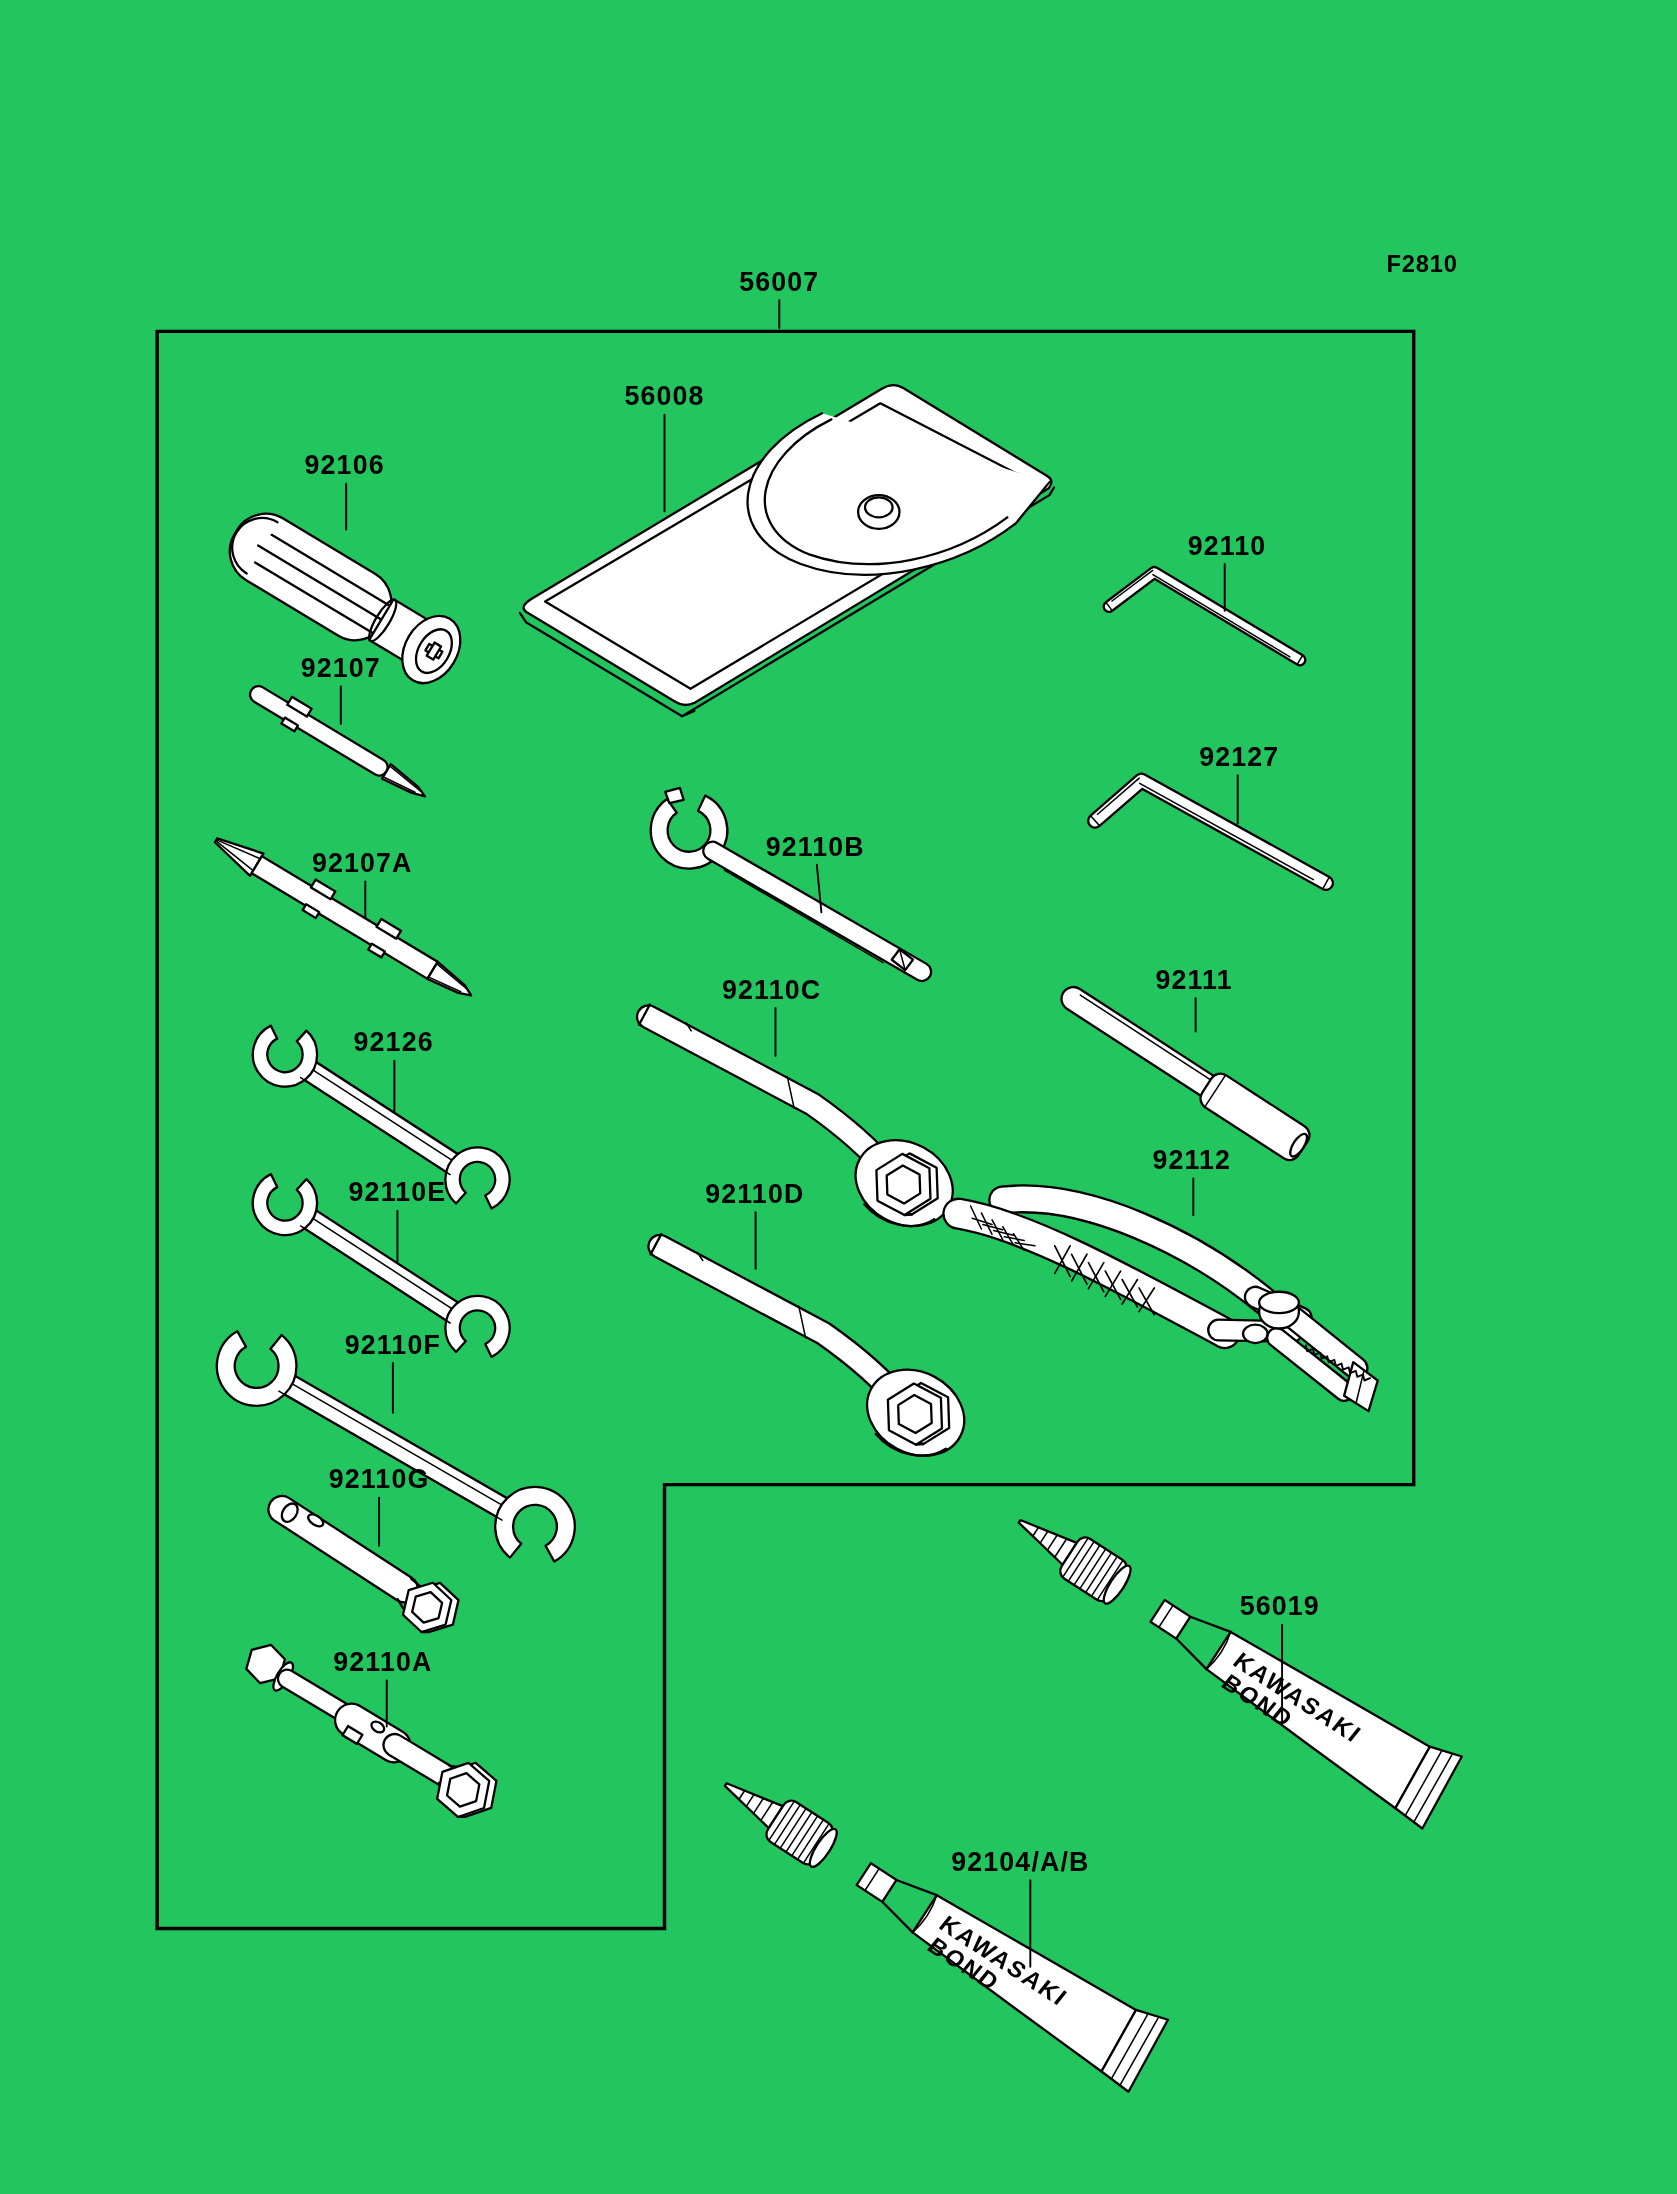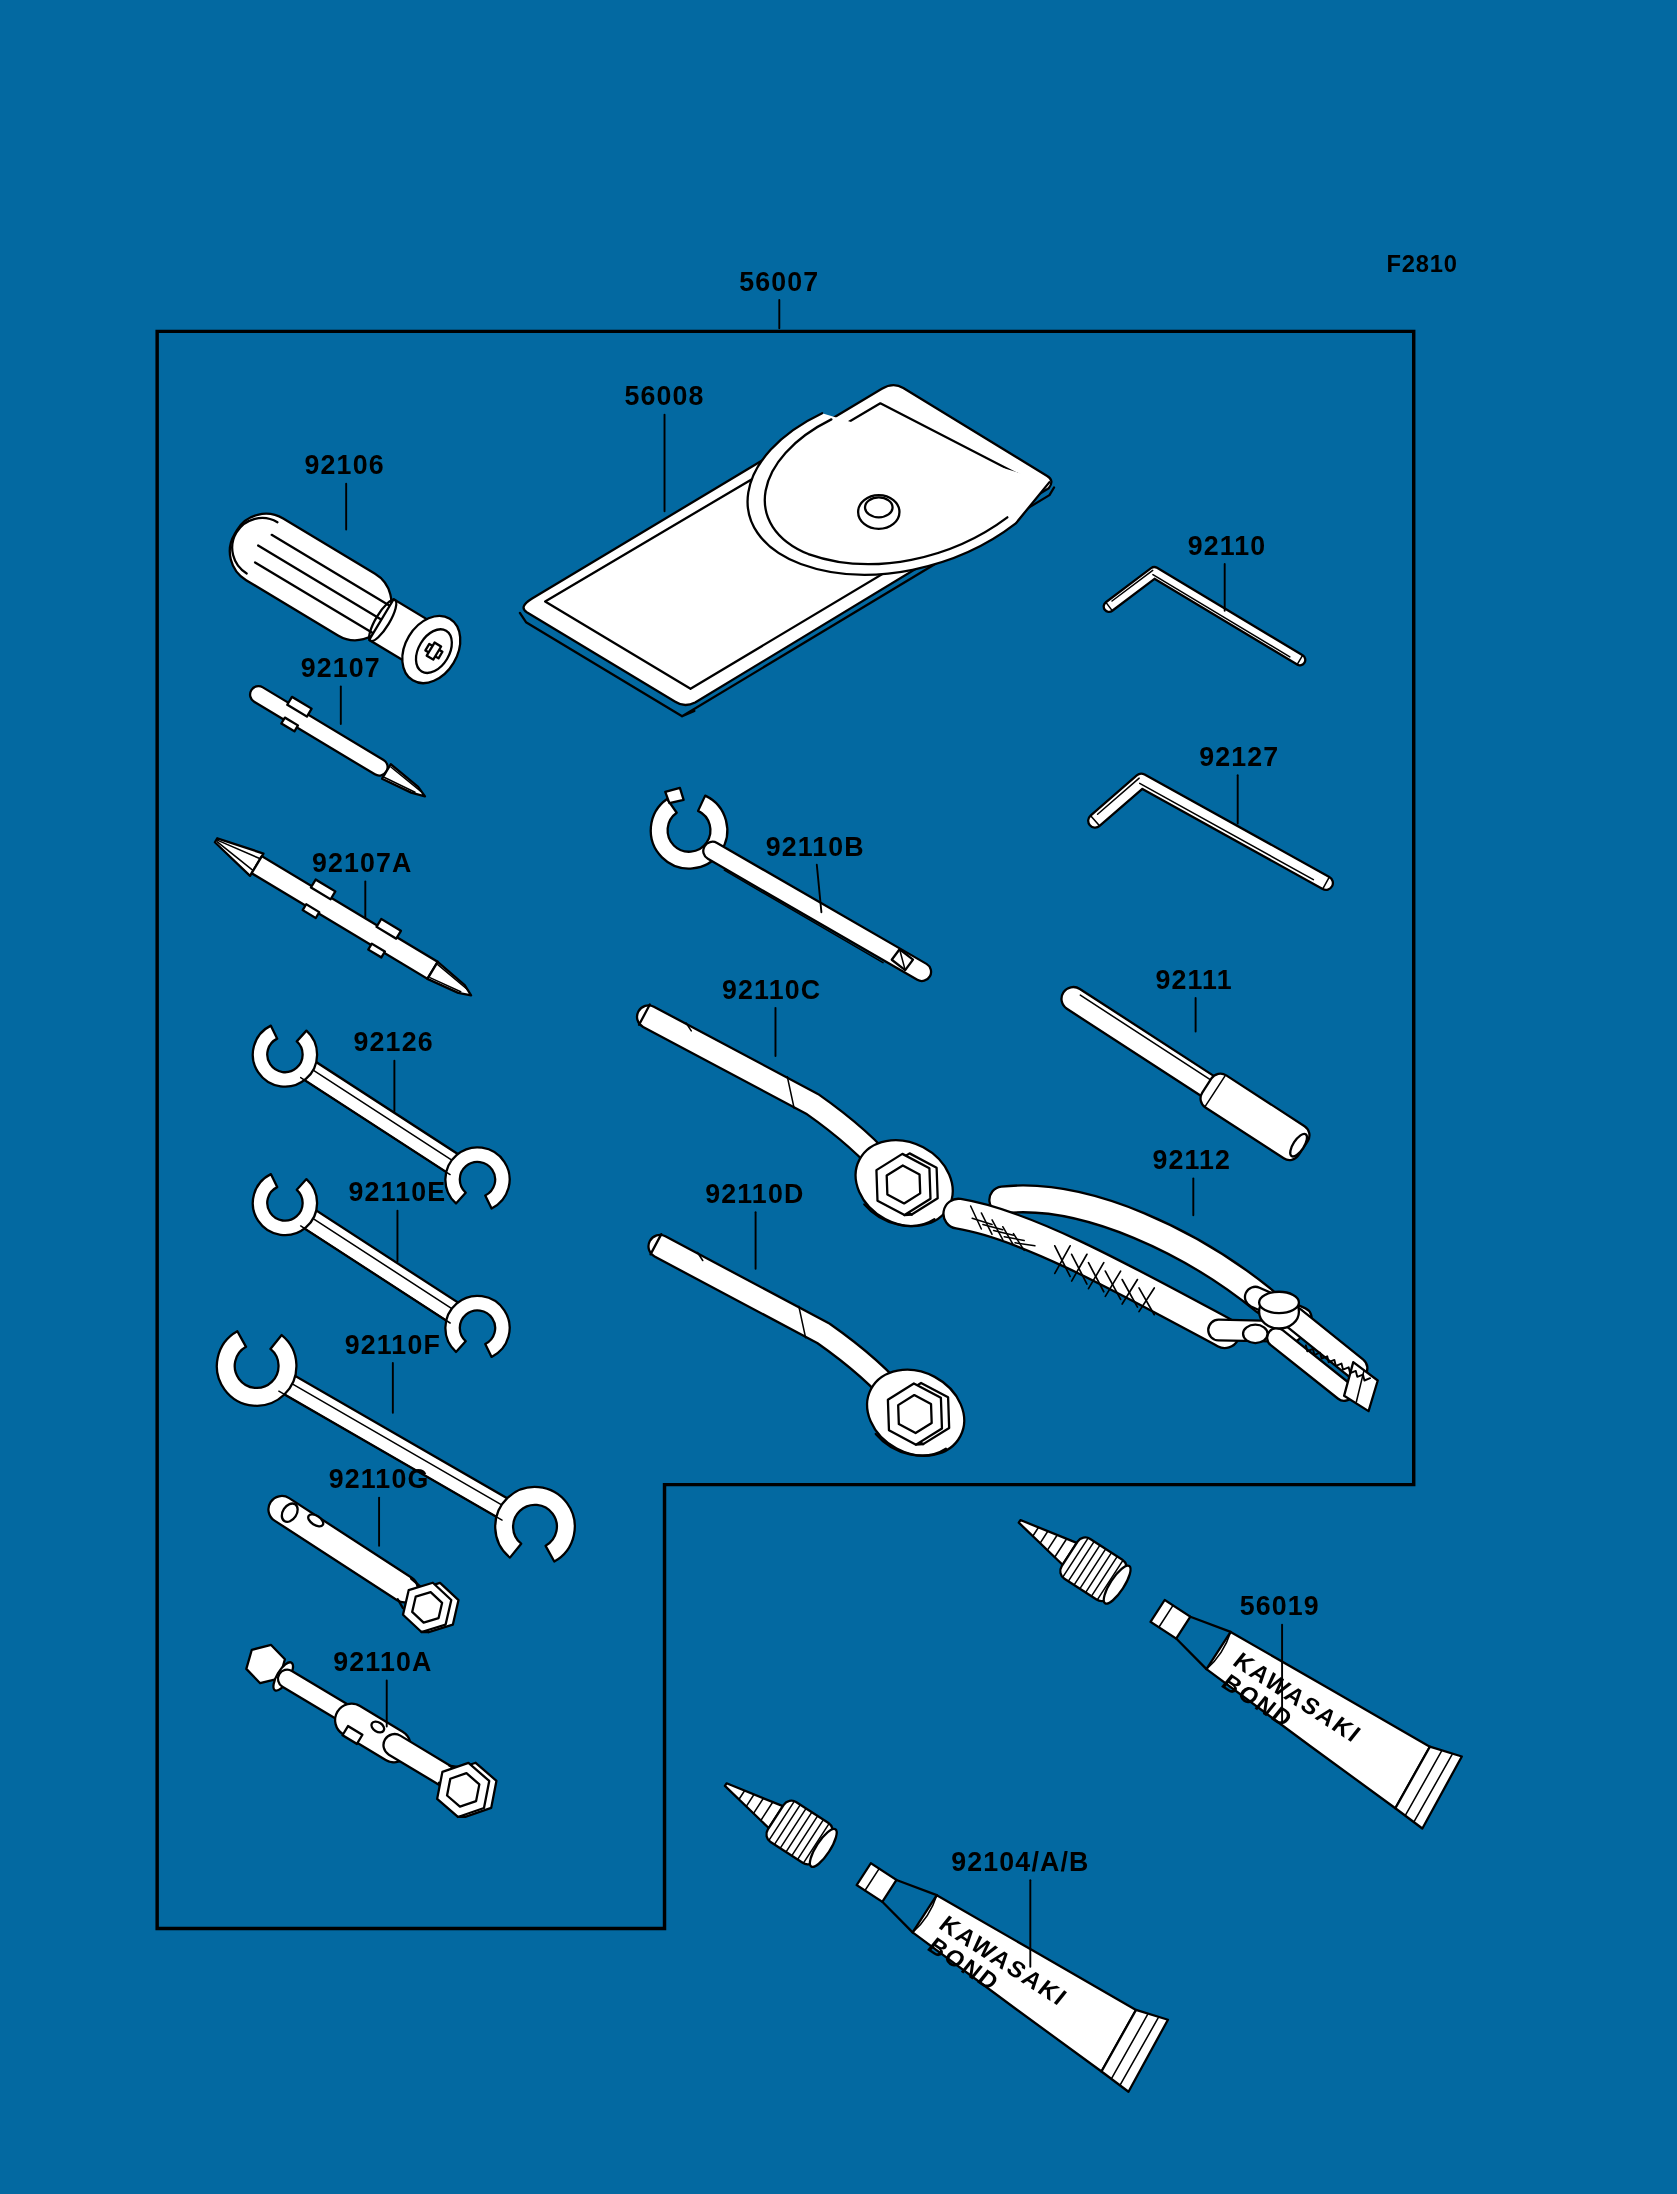--- a/index.html
+++ b/index.html
@@ -1,16 +1,16 @@
 <!DOCTYPE html>
 <html style="font-size:12.2px"><head>
 <meta charset="utf-8">
 <style>
   html,body{margin:0;padding:0;background:#e8e8e8;}
-  .page{position:relative;width:1678px;height:2194px;background:#0369a1;overflow:hidden;
+  .page{position:relative;width:1678px;height:2194px;background:#22c55e;overflow:hidden;
         font-family:"Liberation Sans", sans-serif;}
   svg{position:absolute;left:0;top:0;}
   svg *{vector-effect:none;}
   .ln{fill:none;stroke:#000;stroke-width:3;stroke-linejoin:round;stroke-linecap:round;}
   .wf{fill:#fff;stroke:#000;stroke-width:3;stroke-linejoin:round;stroke-linecap:round;}
   .lead{fill:none;stroke:#000;stroke-width:2.5;stroke-linecap:round;}
   .boxline{fill:none;stroke:#000;stroke-width:4.5;stroke-linejoin:miter;}
   text.lbl{font-family:"Liberation Sans", sans-serif;font-weight:700;font-size:35px;
            letter-spacing:1.5px;fill:#000;text-anchor:middle;}
   text.fig{font-family:"Liberation Sans", sans-serif;font-weight:700;font-size:31px;

